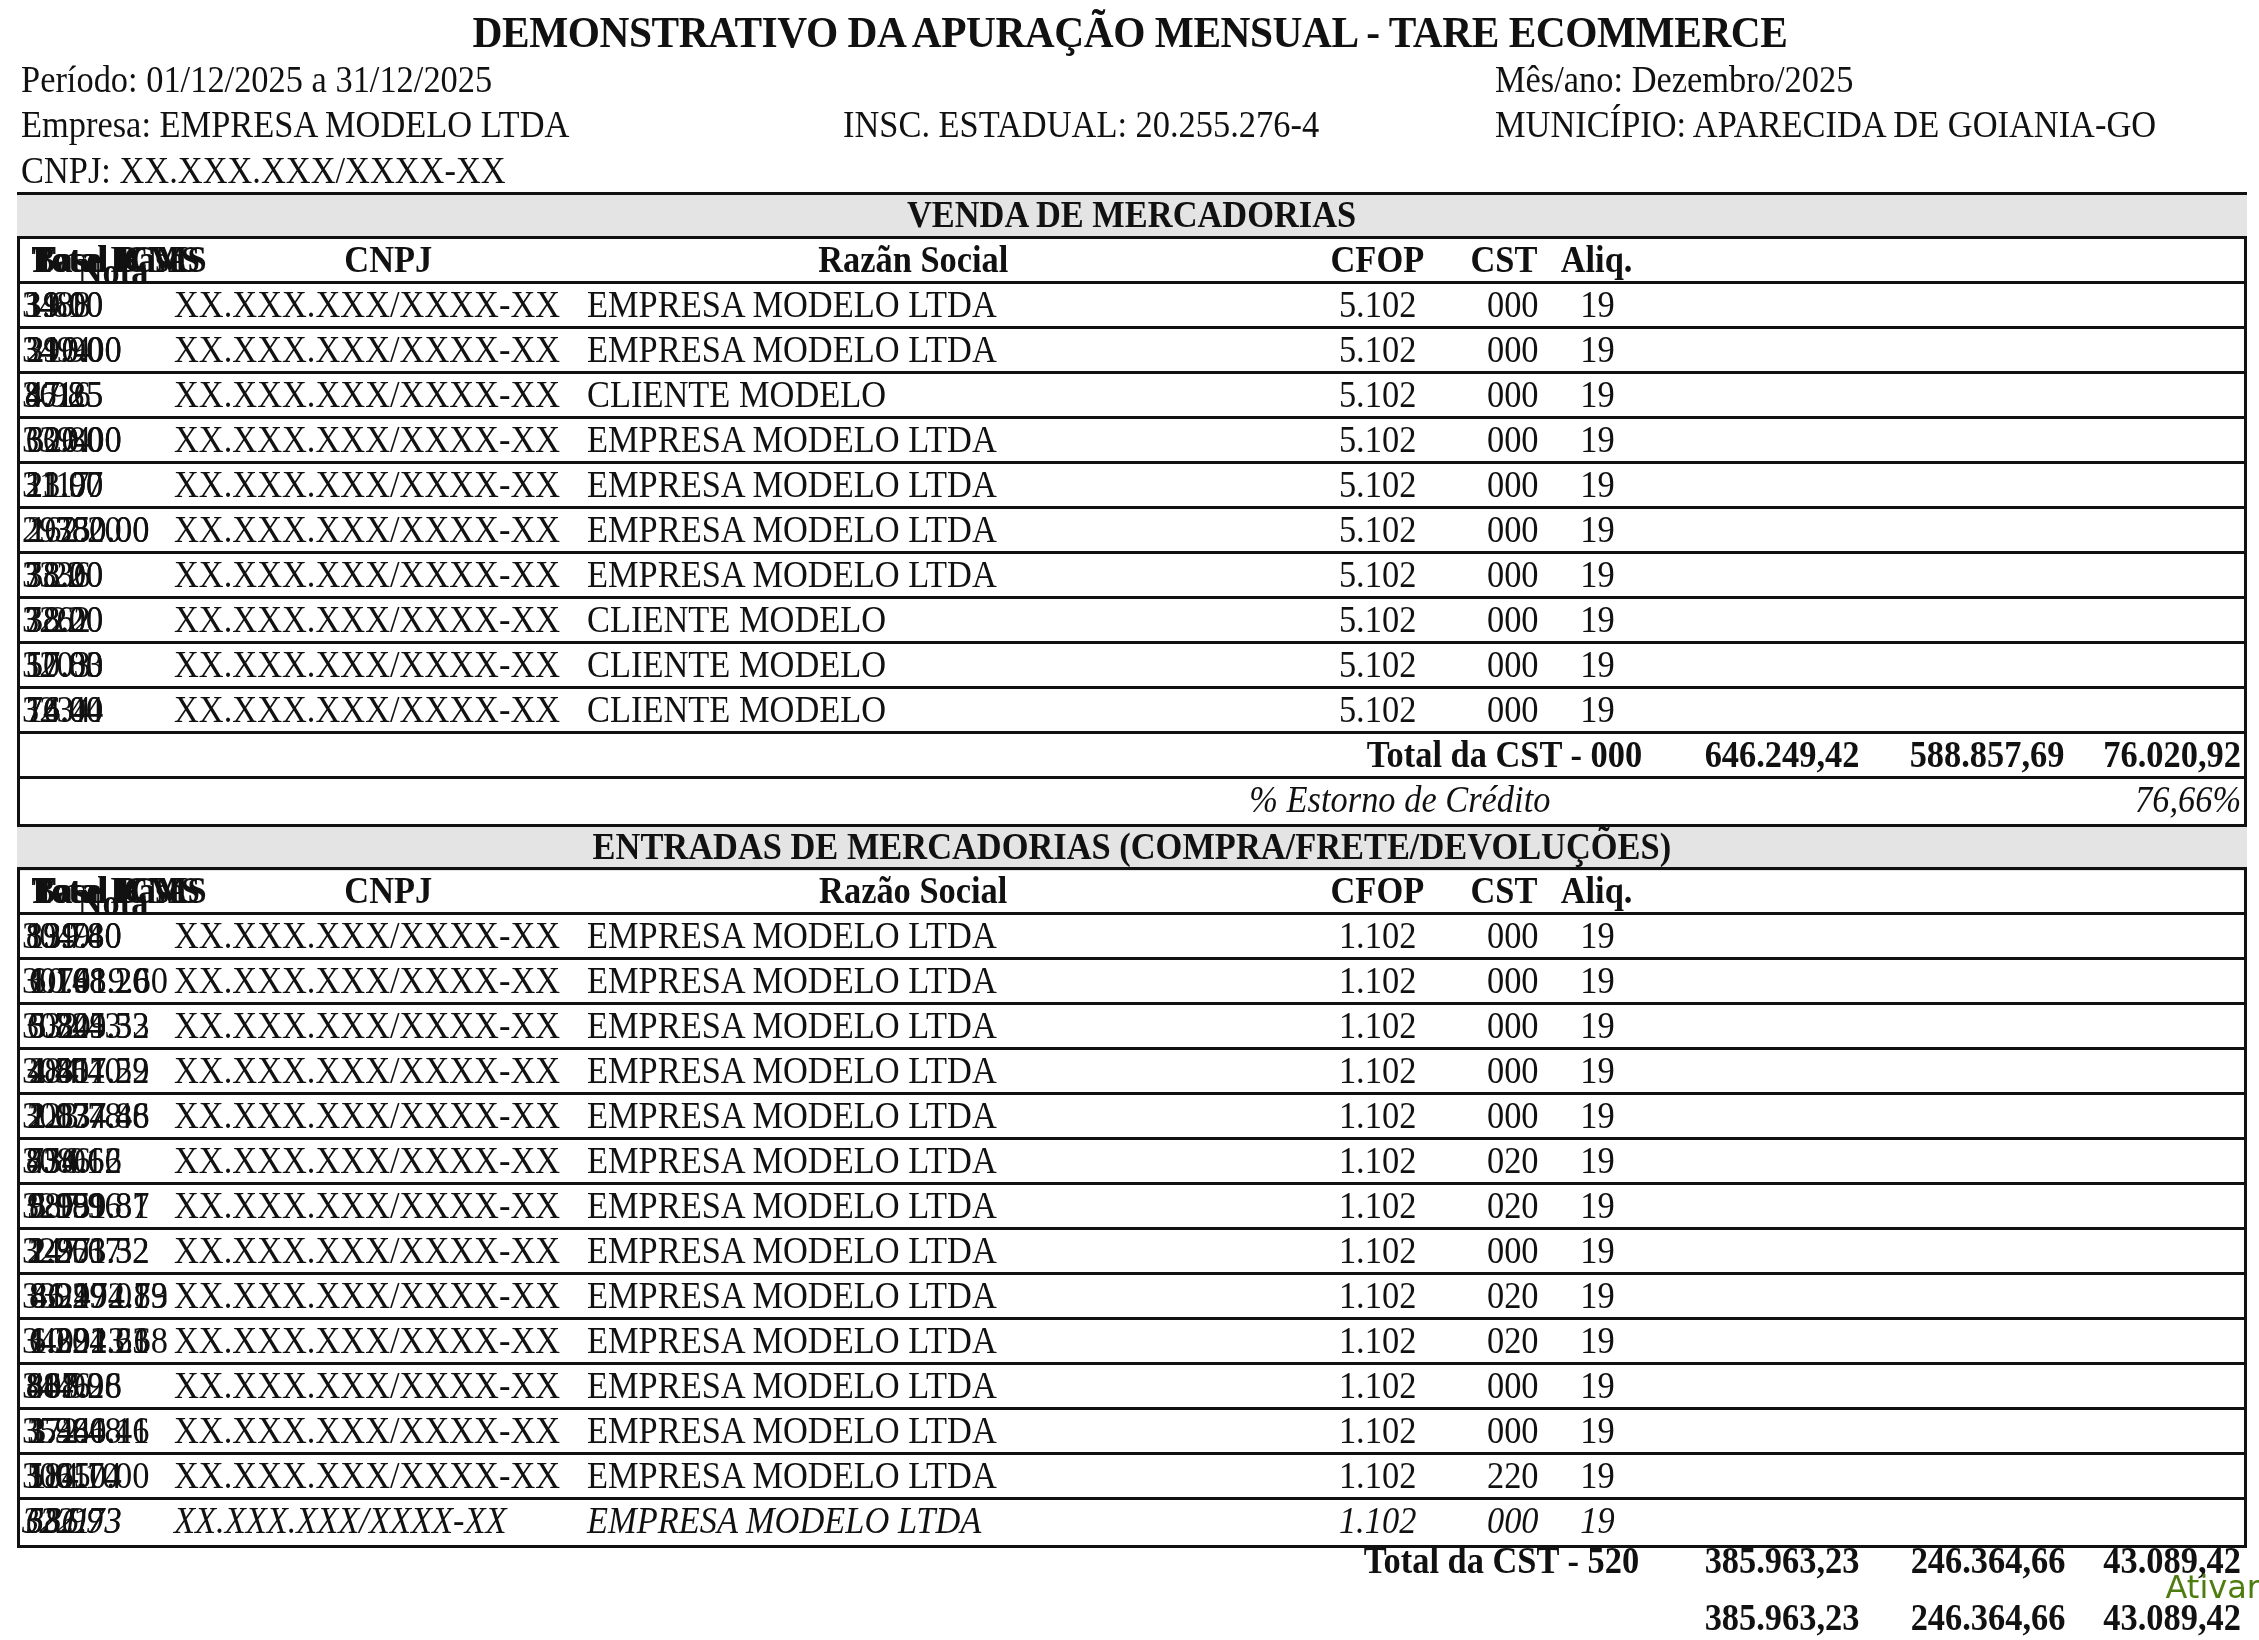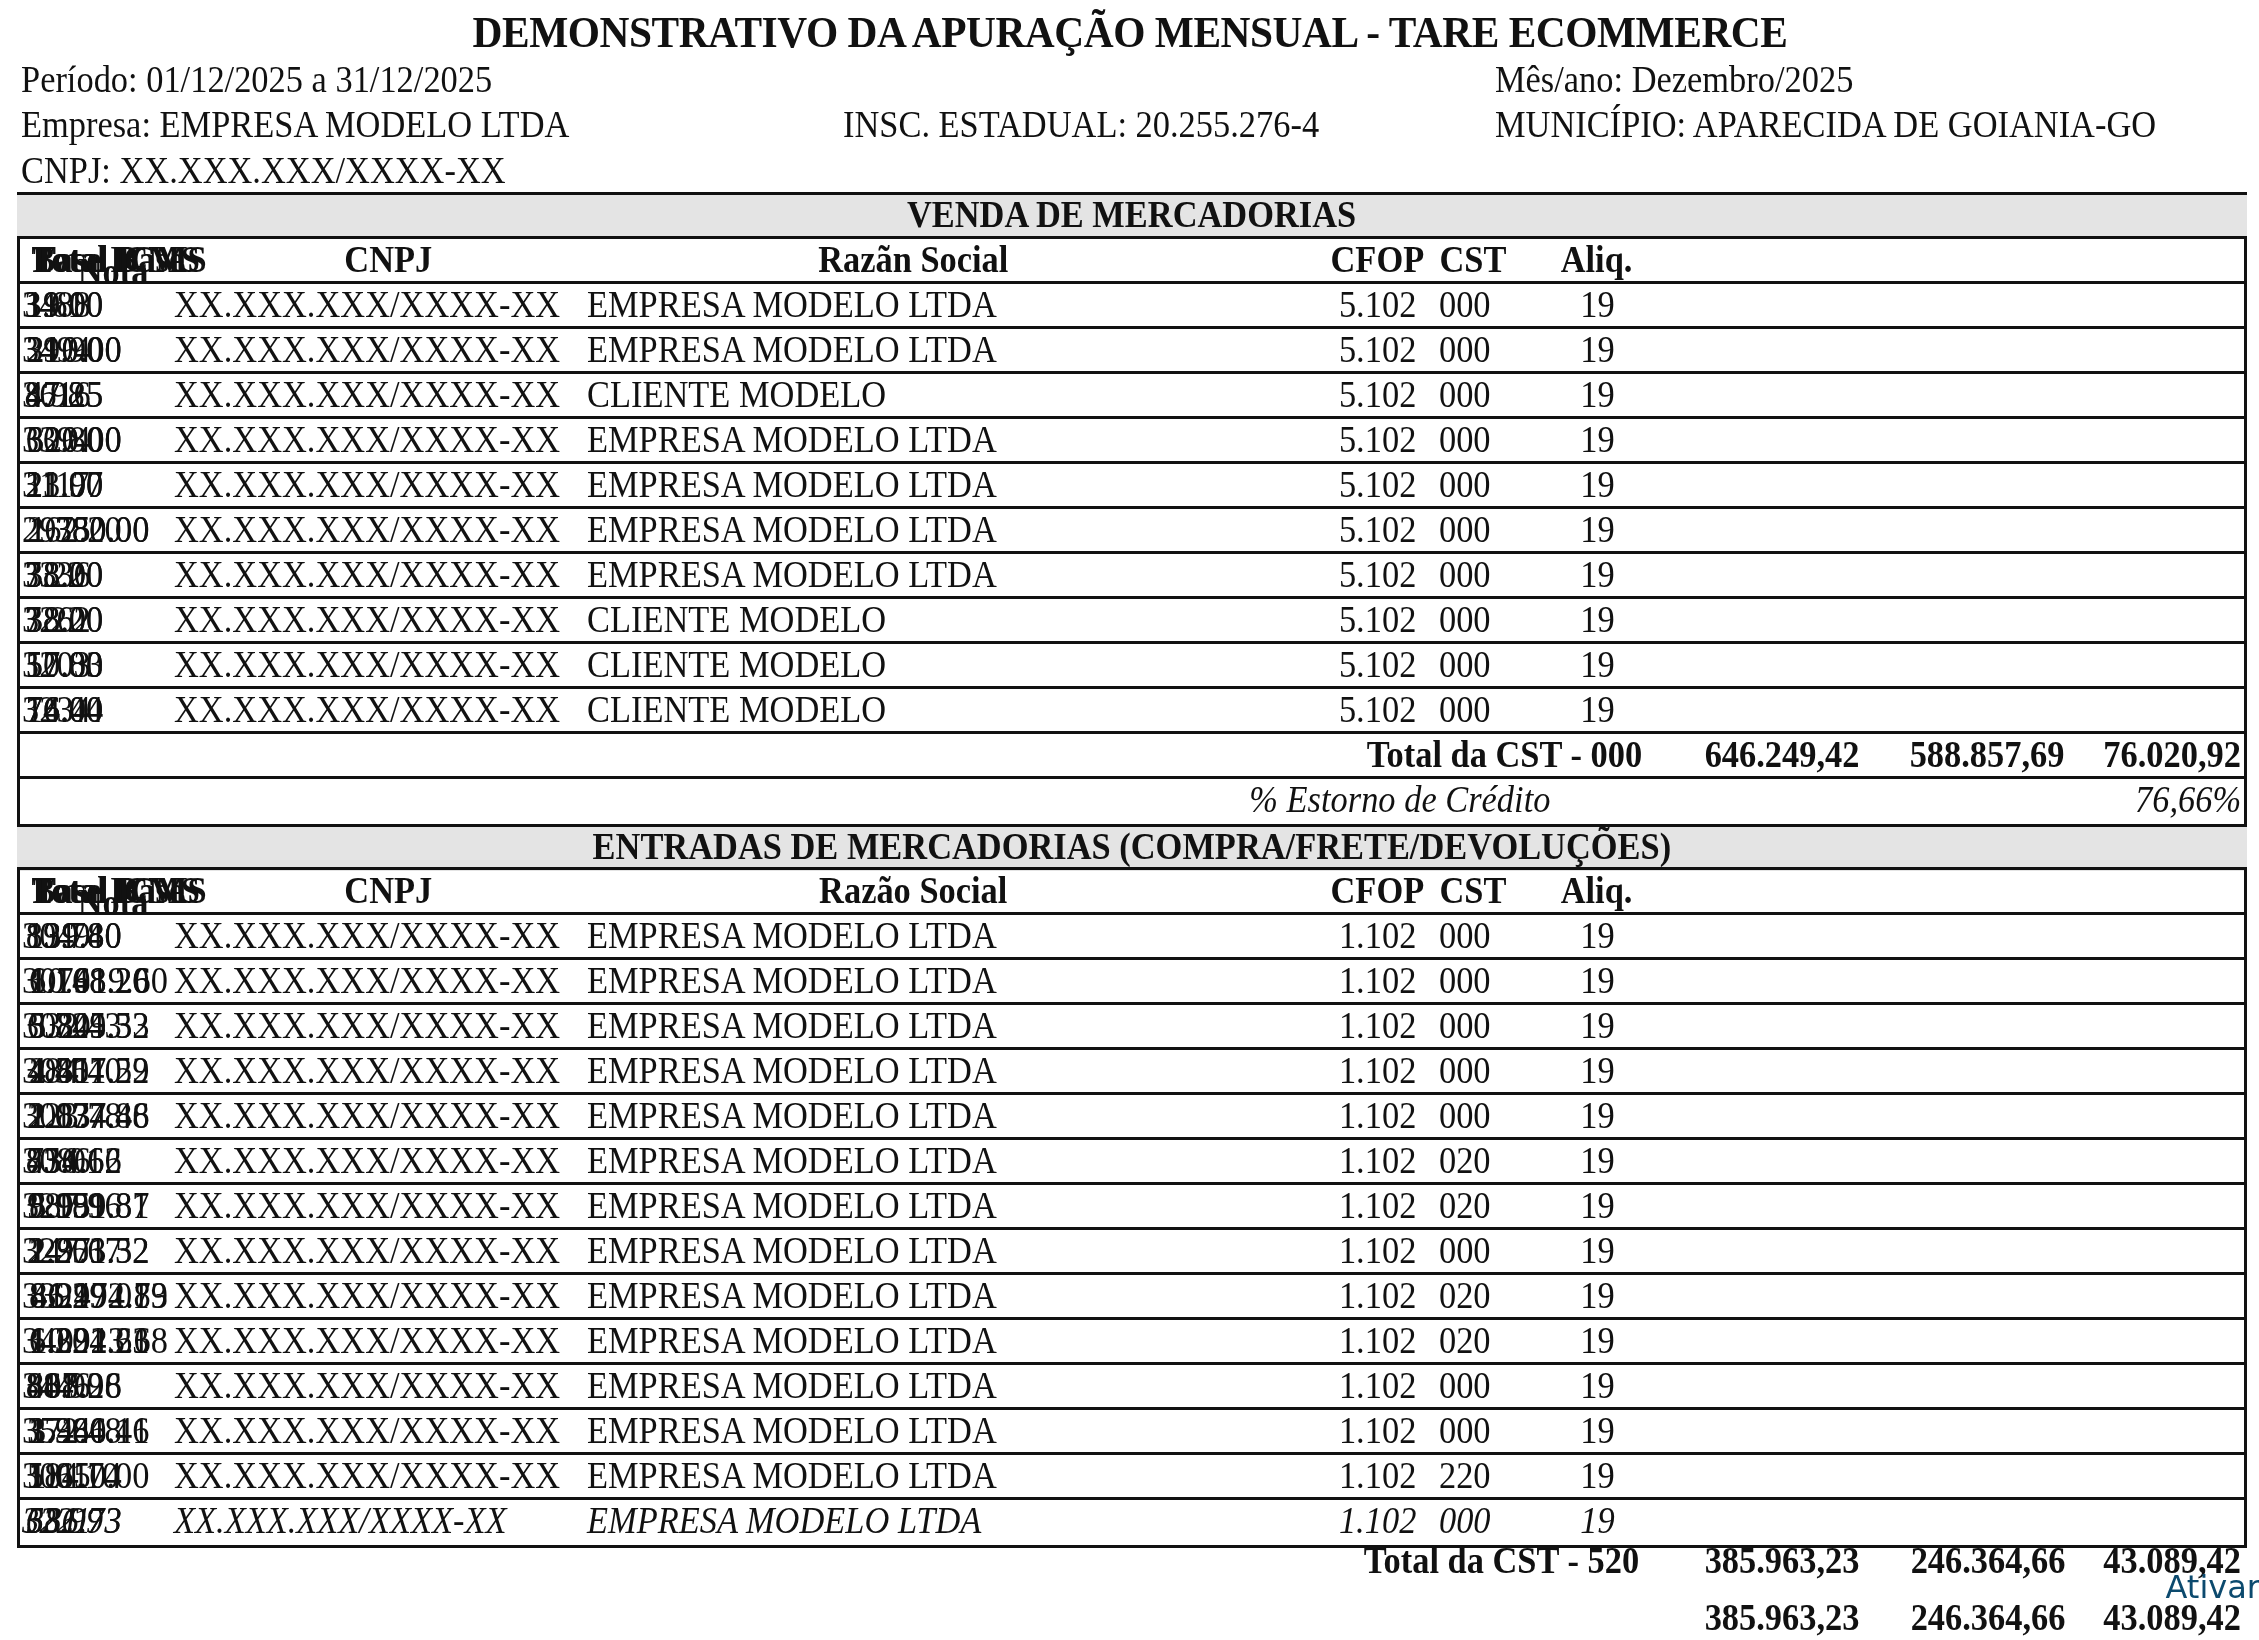--- a/index.html
+++ b/index.html
@@ -20,30 +20,30 @@
   .l span { transform-origin:left; }
   .r span { transform-origin:right; }
   .m span { transform-origin:center; }
   .nota { left:1.9px; width:140px; }
   .head .nota { left:0; width:186px; text-align:center;margin-top:12px; }
   .cnpj { left:154px; width:429px; }
   .head .cnpj { left:154px; width:429px; text-align:center; }
   .razao { left:567px; width:653px; }
   .head .razao { left:567px; width:653px; text-align:center; }
   .cfop { left:1292px; width:131px; text-align:center; }
-  .cst { left:1417px; width:103px; text-align:left; }
+  .cst { left:1417px; width:103px; text-align:right; }
   .aliq { left:1521px; width:112px; text-align:center; }
   .tbase { left:1641px; width:198px; text-align:right; }
   .bicms { left:1846px; width:198px; text-align:right; }
   .ticms { left:2042px; width:179px; text-align:right; }
   .tot { font-weight:bold;padding-left:32px; }
   .tot .label { left:1119px; width:503px; text-align:right; }
   .est .label { left:1119px; width:522px; text-align:center; }
   .free { position:absolute; left:17px; width:2230px; height:47px; font-size:37px; line-height:45px; font-weight:bold; white-space:nowrap; }
-  .watermark { position:absolute; right:0; top:1568px; font-family:"DejaVu Sans",sans-serif; font-size:32px; color:#0c4a6e; }
+  .watermark { position:absolute; right:0; top:1568px; font-family:"DejaVu Sans",sans-serif; font-size:32px; color:#4d7c0f; }
 </style>
 </head>
 <body>
 
 <div class="title">DEMONSTRATIVO DA APURAÇÃO MENSUAL - TARE ECOMMERCE</div>
 
 <div class="hdr" style="left:20.5px; top:58px;">Período: 01/12/2025 a 31/12/2025</div>
 <div class="hdr" style="left:1495px; top:58px;">Mês/ano: Dezembro/2025</div>
 <div class="hdr" style="left:20.5px; top:103px;">Empresa: EMPRESA MODELO LTDA</div>
 <div class="hdr" style="left:843px; top:103px;">INSC. ESTADUAL: 20.255.276-4</div>

